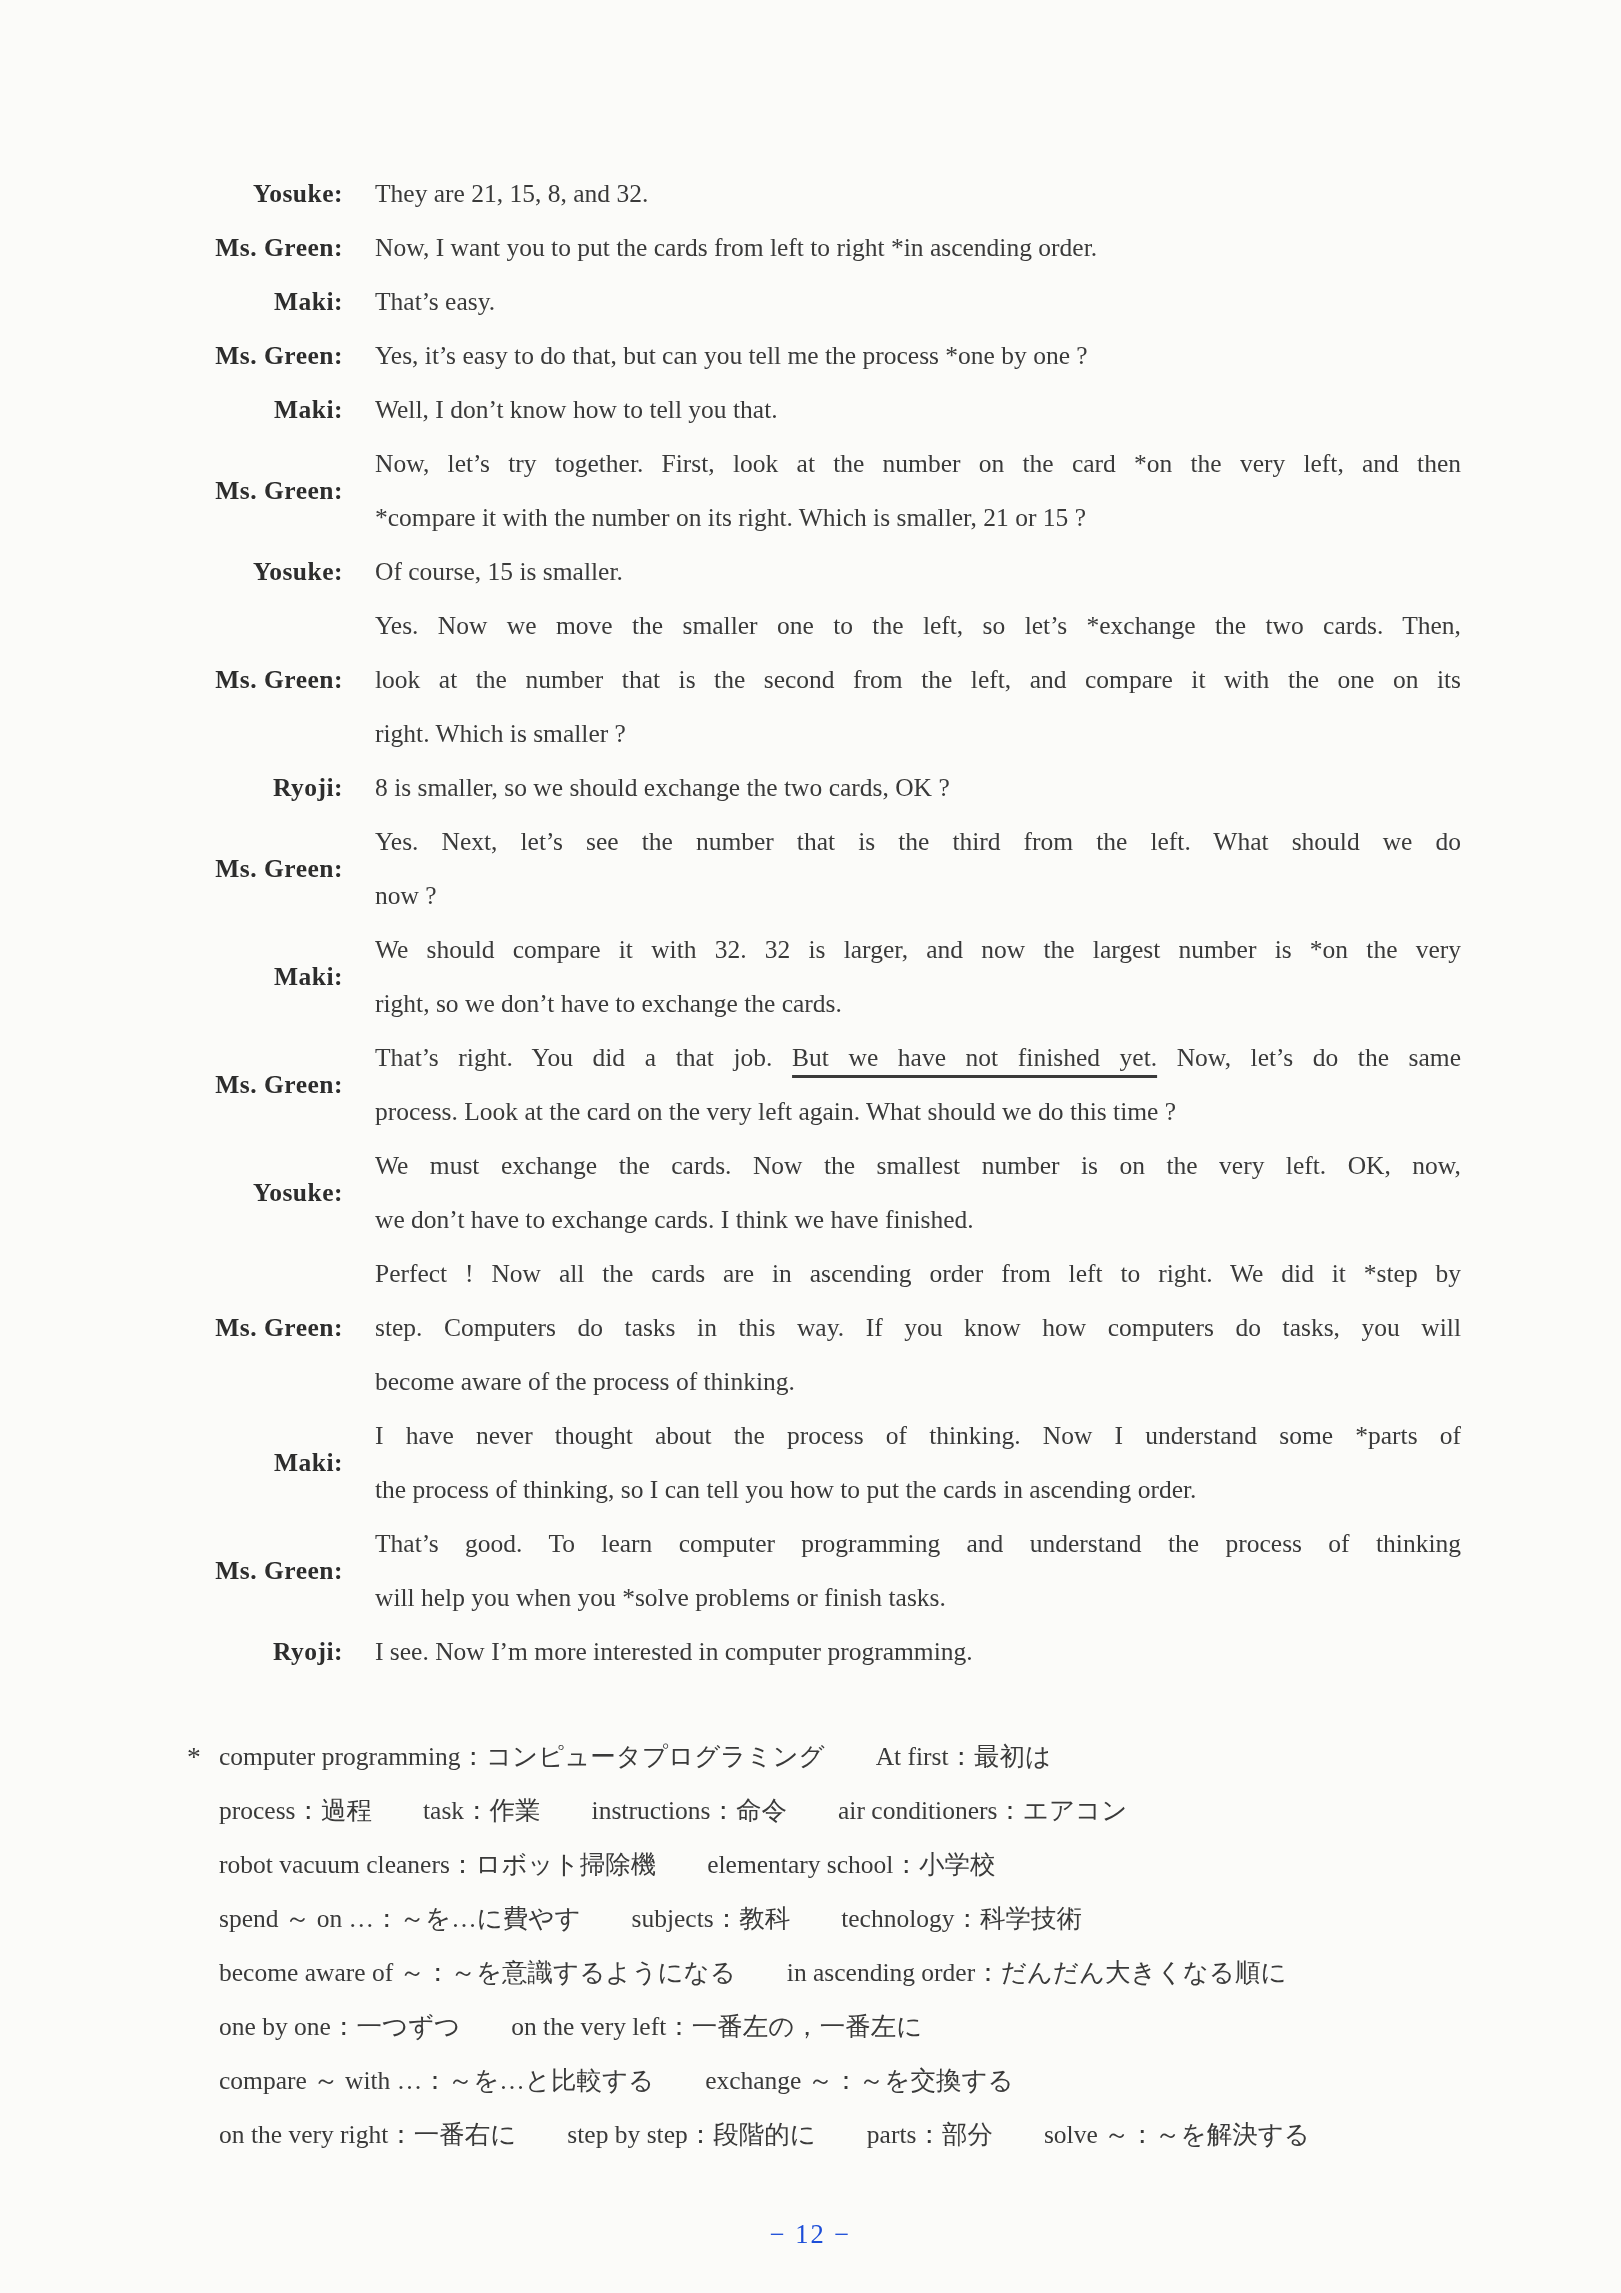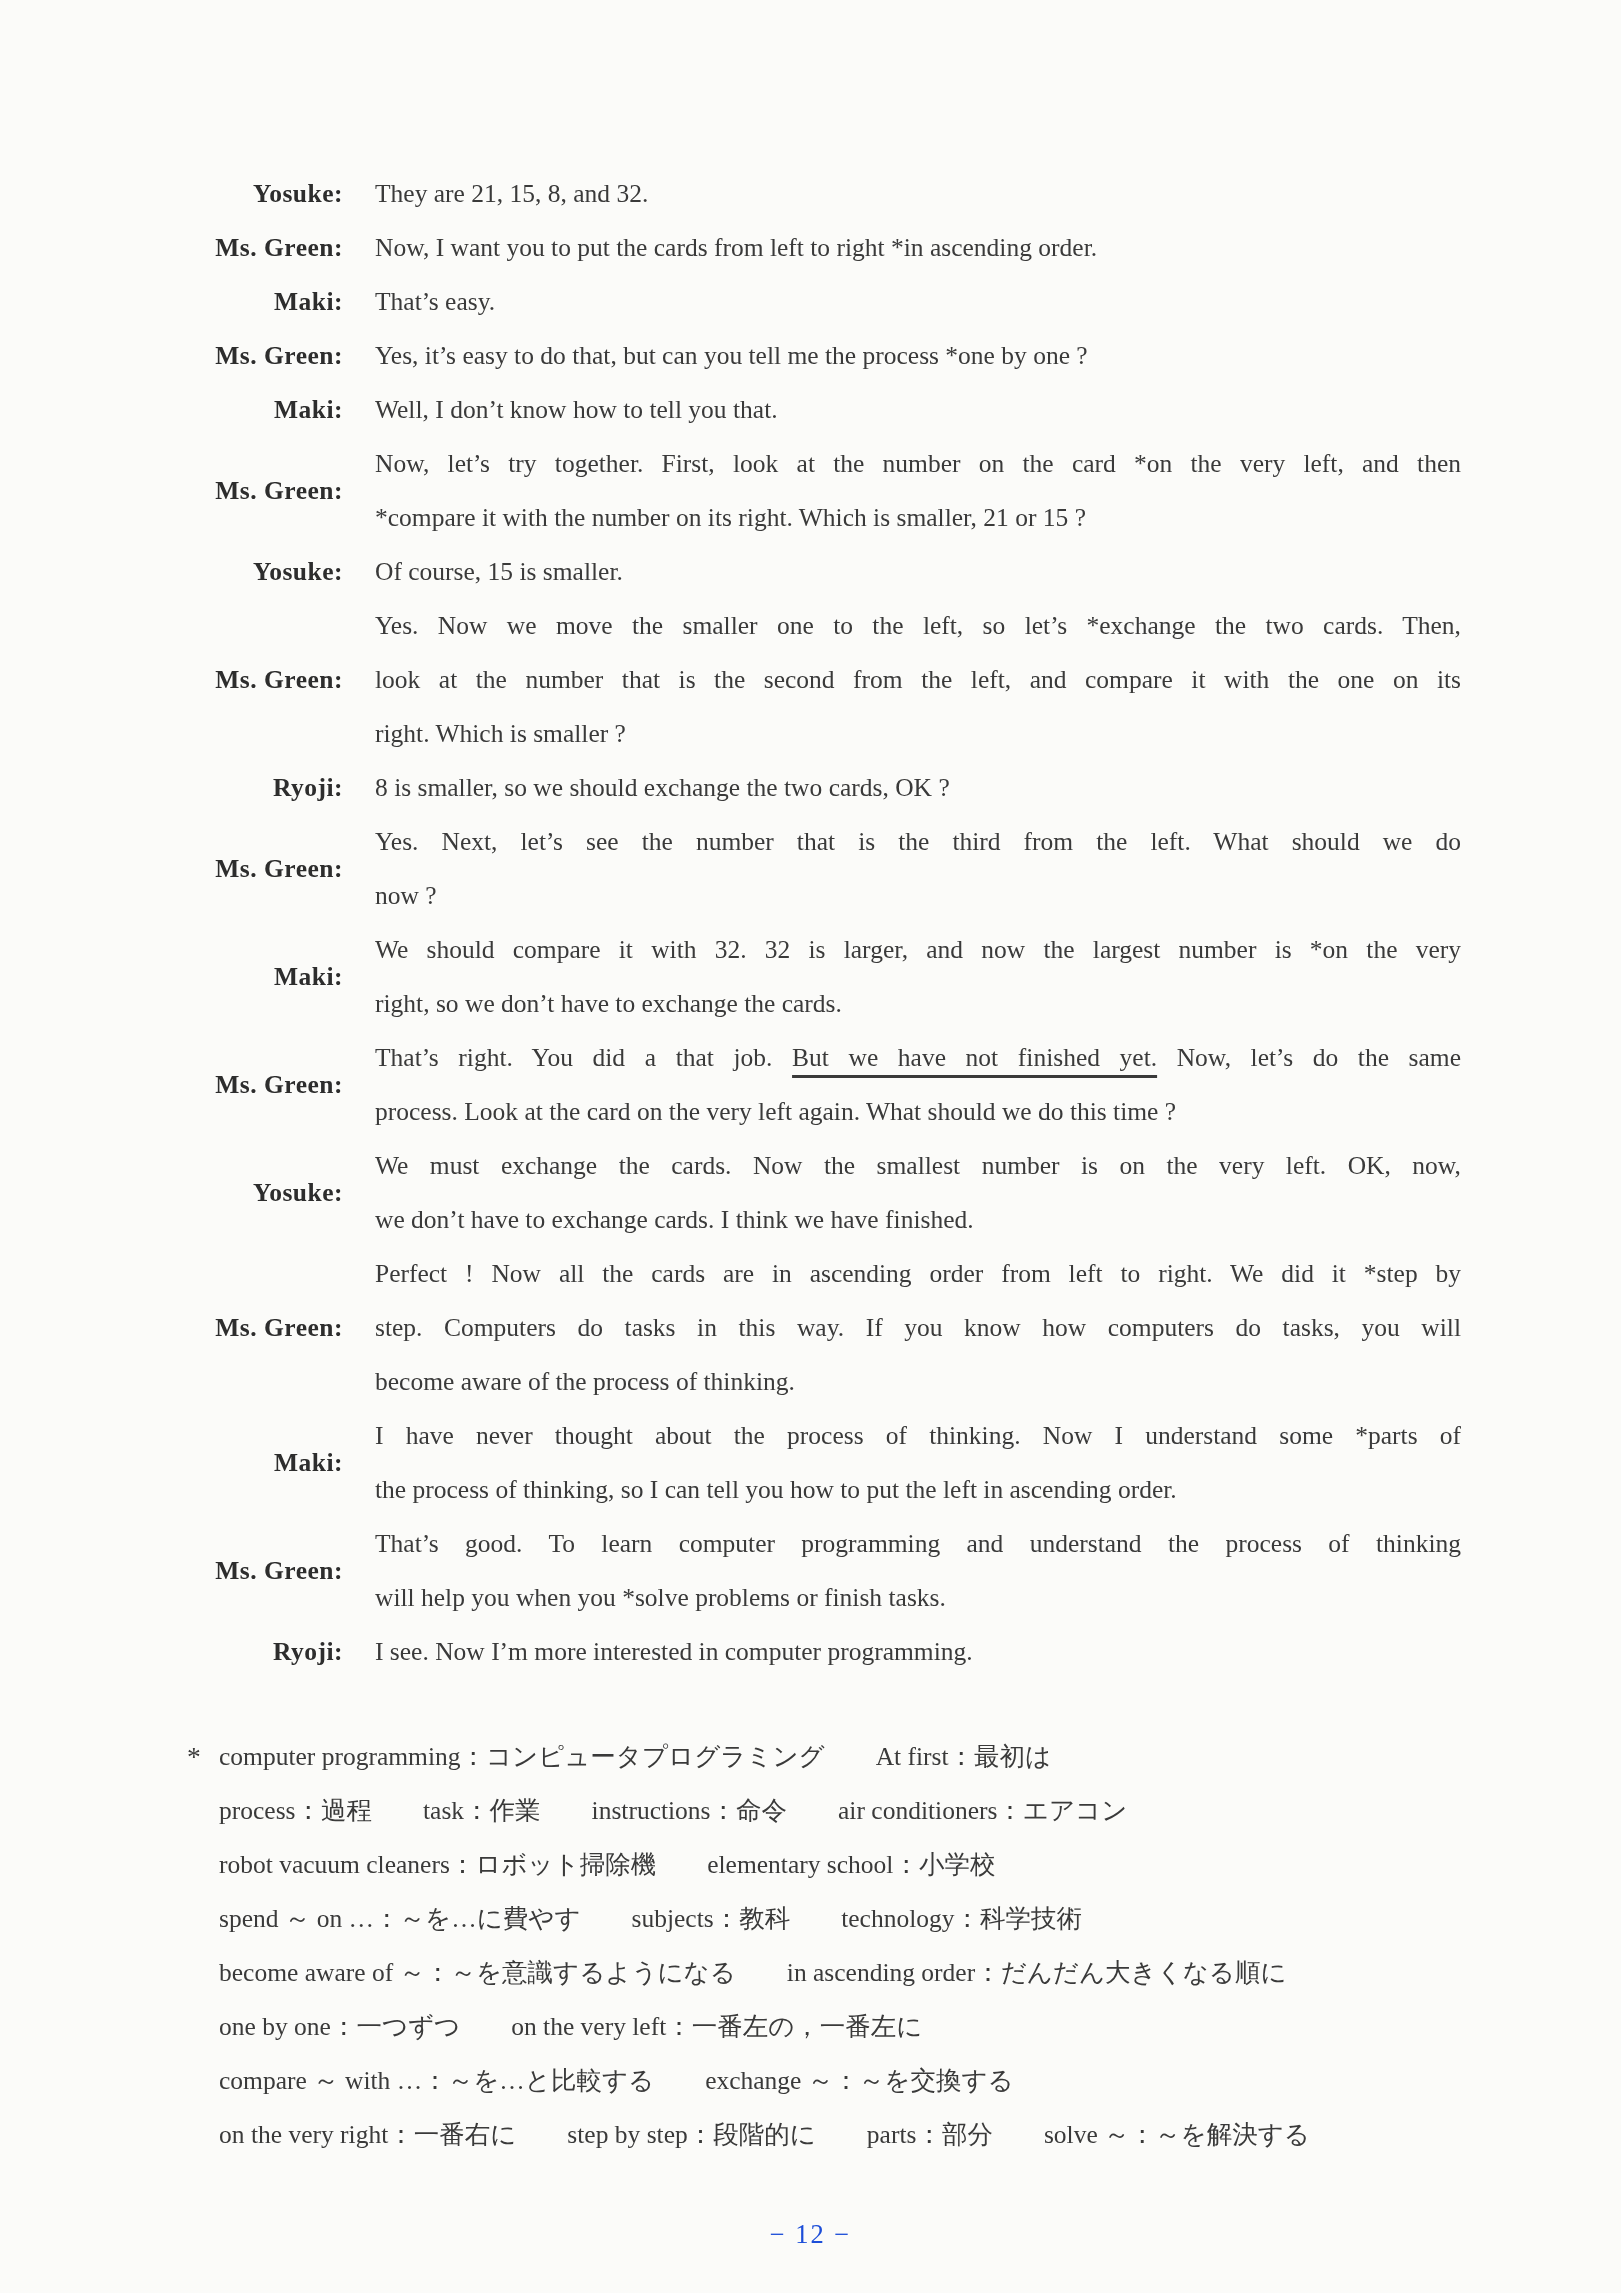--- a/index.html
+++ b/index.html
@@ -186,21 +186,21 @@
         <div class="speech">
           <div class="tline">Perfect !  Now all the cards are in ascending order from left to right.  We did it *step by</div>
           <div class="tline">step.  Computers do tasks in this way.  If you know how computers do tasks, you will</div>
           <div class="tline tline-last">become aware of the process of thinking.</div>
         </div>
       </div>
       <div class="turn">
         <div class="speaker">Maki:</div>
         <div class="speech">
           <div class="tline">I have never thought about the process of thinking.  Now I understand some *parts of</div>
-          <div class="tline tline-last">the process of thinking, so I can tell you how to put the left in ascending order.</div>
+          <div class="tline tline-last">the process of thinking, so I can tell you how to put the cards in ascending order.</div>
         </div>
       </div>
       <div class="turn">
         <div class="speaker">Ms. Green:</div>
         <div class="speech">
           <div class="tline">That’s good.  To learn computer programming and understand the process of thinking</div>
           <div class="tline tline-last">will help you when you *solve problems or finish tasks.</div>
         </div>
       </div>
       <div class="turn">

